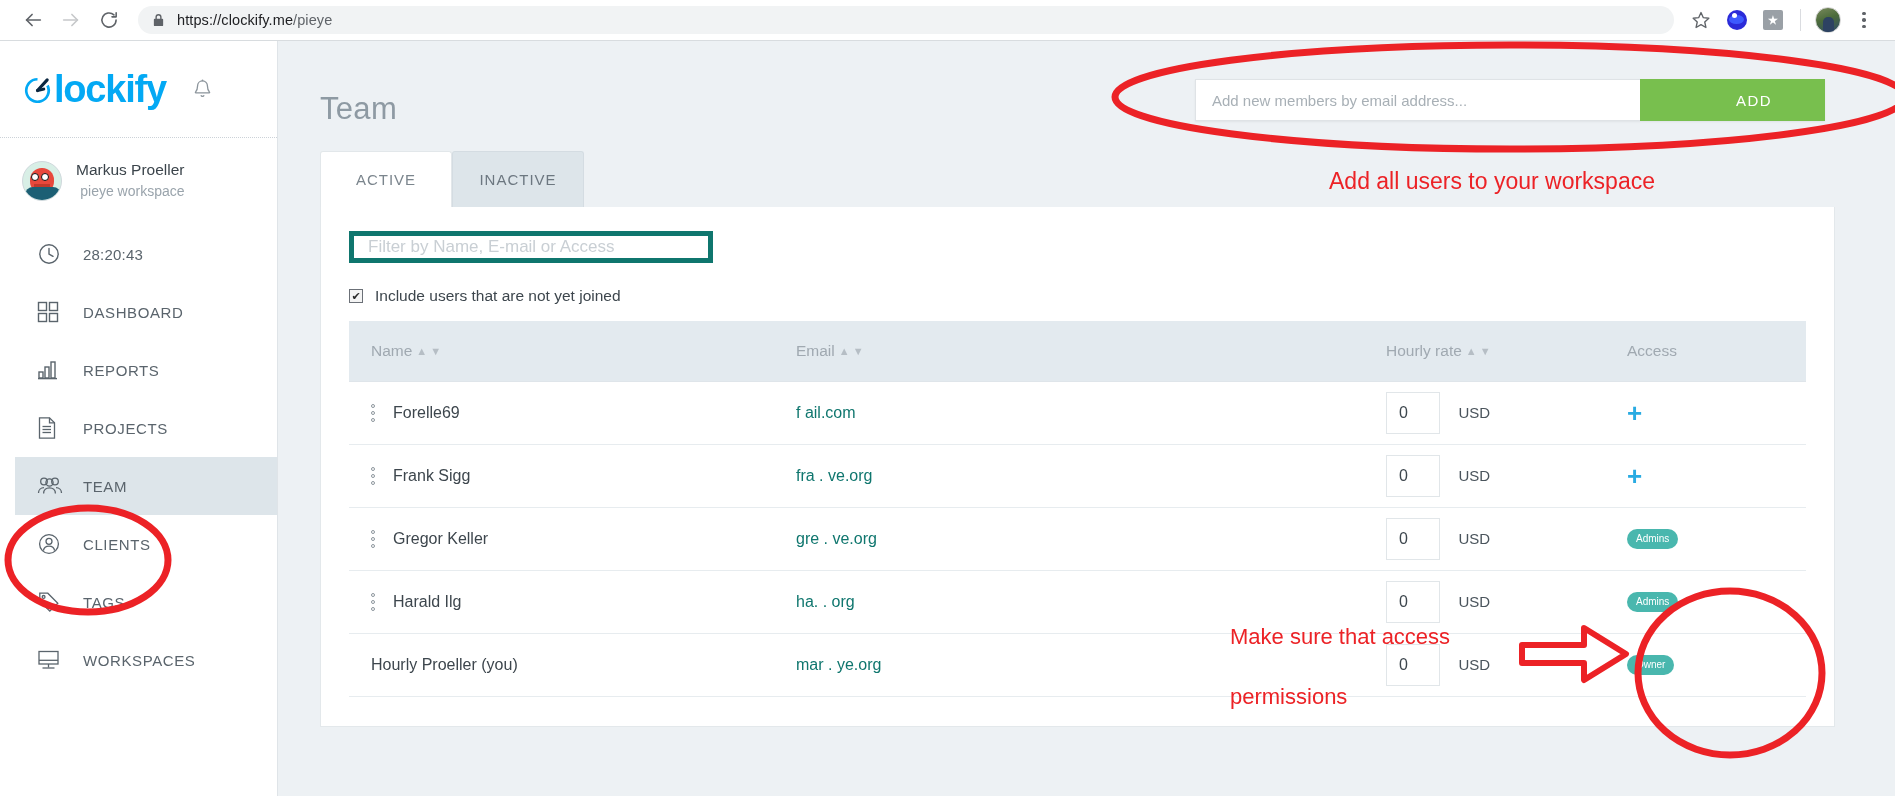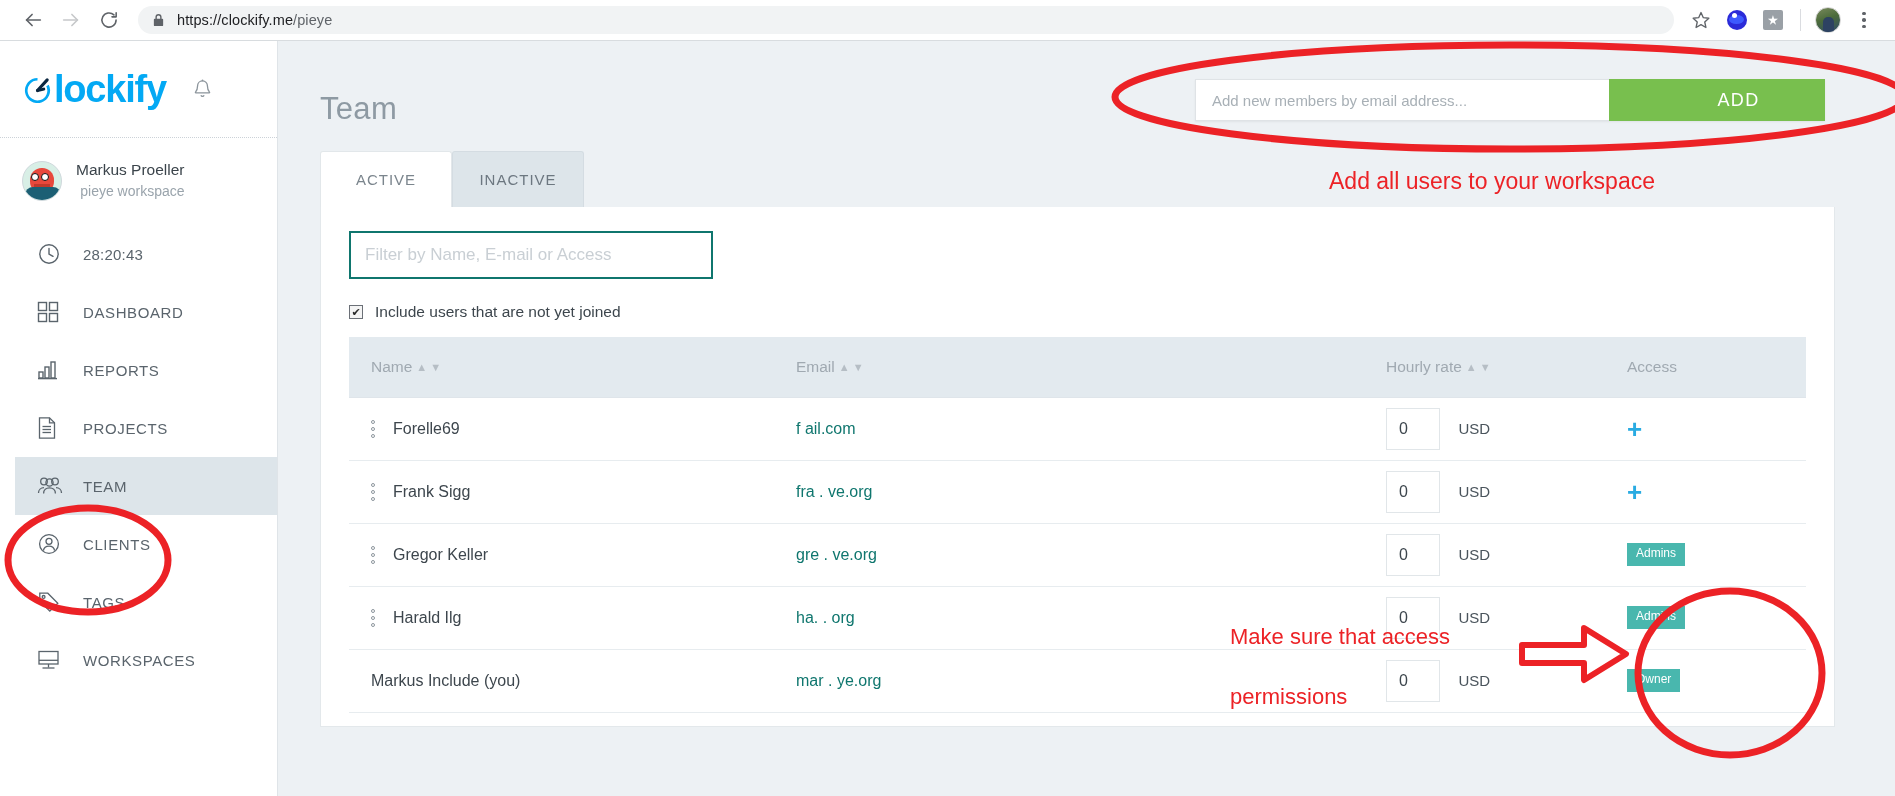--- a/index.html
+++ b/index.html
@@ -230,25 +230,25 @@
     border-right: none;
     background: #fff;
     font-size: 15px;
     color: #4a545c;
     padding: 0 16px;
     font-family: "Liberation Sans", sans-serif;
     outline: none;
   }
   .add-input::placeholder { color: #a8b0b6; }
   .add-btn {
-    width: 216px;
+    width: 185px;
     background: #78bf4e;
     color: #fff;
     border: none;
-    font-size: 18px;
+    font-size: 15px;
     letter-spacing: 1.4px;
     cursor: pointer;
     font-family: "Liberation Sans", sans-serif;
     padding-left: 43px;
   }
 
   .tabs {
     display: flex;
     padding-left: 42px;
     margin-top: 24px;
@@ -275,22 +275,22 @@
   .card {
     margin: 0 60px 0 42px;
     background: #ffffff;
     border: 1px solid #e3e8eb;
     border-top: none;
     min-height: 520px;
     padding: 24px 28px 0 28px;
   }
   .filter-input {
     width: 364px;
-    height: 48px;
-    border: 2px solid #0f766e;
+    height: 32px;
+    border: 5px solid #0f766e;
     font-size: 17px;
     color: #6b757d;
     padding: 0 14px;
     font-family: "Liberation Sans", sans-serif;
     outline: none;
     background: #fff;
   }
   .filter-input::placeholder { color: #c9cfd4; }
 
   .check-row {
@@ -369,23 +369,23 @@
   .plus {
     color: #29abe2;
     font-size: 26px;
     line-height: 1;
     font-weight: bold;
   }
   .badge {
     display: inline-block;
     background: #49b7ae;
     color: #ffffff;
-    font-size: 12px;
+    font-size: 10px;
     padding: 4px 9px 5px 9px;
-    border-radius: 0;
+    border-radius: 12px;
     line-height: 1.1;
   }
 
   
   .anno-layer {
     position: absolute;
     left: 0; top: 0;
     width: 1895px; height: 796px;
     pointer-events: none;
     z-index: 50;
@@ -732,21 +732,21 @@
               <span class="usd">USD</span>
             </td>
             <td style="padding-left:8px">
               <span class="badge">Admins</span>
             </td>
           </tr>
 
           <tr>
             <td>
               <span class="name-cell">
-                <span>Markus Include (you)</span>
+                <span>Hourly Proeller (you)</span>
               </span>
             </td>
             <td>
               <span class="email-cell">mar     .       ye.org</span>
             </td>
             <td class="rate-cell">
               <input class="rate-input" type="text" value="0" style="">
               <span class="usd">USD</span>
             </td>
             <td style="padding-left:8px">

